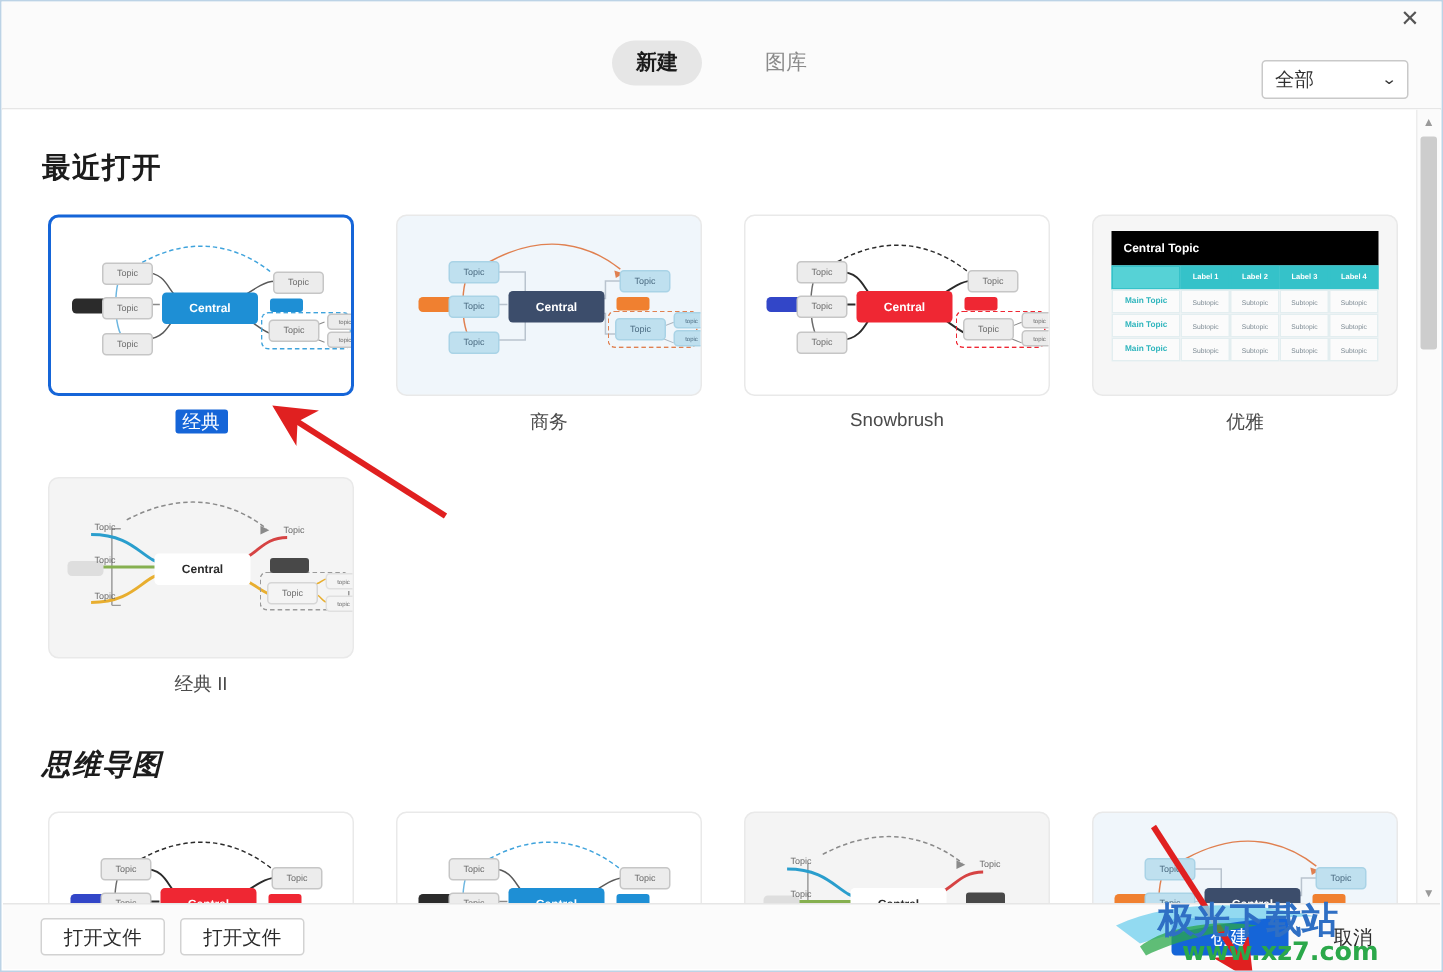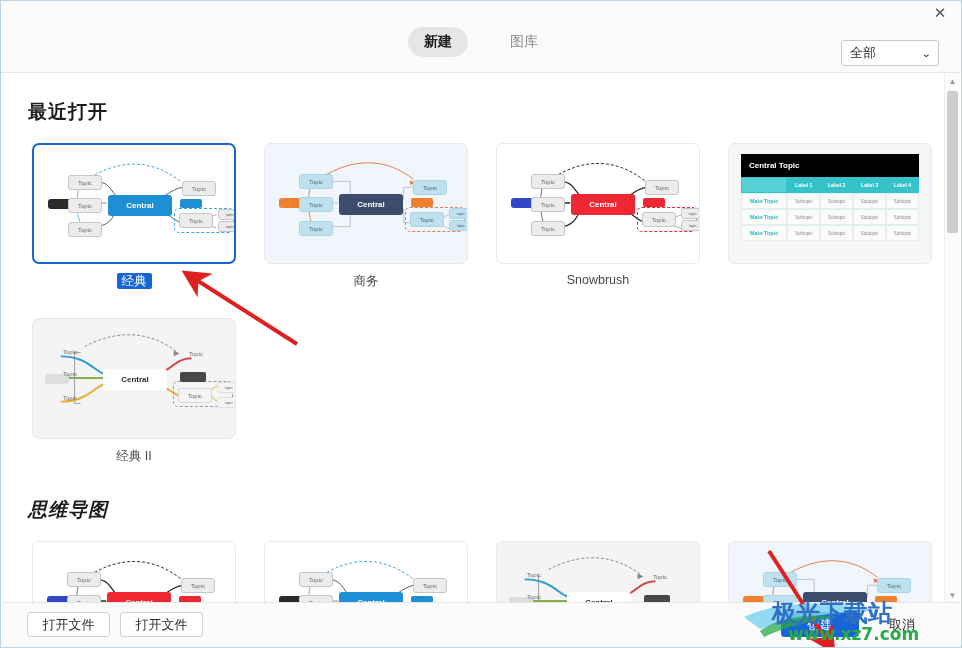--- a/index.html
+++ b/index.html
@@ -313,20 +313,21 @@
               </div>
               <div class="mx-row">
                 <div class="mx-cell rowhead">Main Topic</div>
                 <div class="mx-cell">Subtopic</div>
                 <div class="mx-cell">Subtopic</div>
                 <div class="mx-cell">Subtopic</div>
                 <div class="mx-cell">Subtopic</div>
               </div>
             </div>
           </div>
+          <div class="card-label"><span>优雅</span></div>
         </div>
 
         <div class="card">
           <div class="thumb th-classic2">
             <div class="mm">
               <svg viewBox="0 0 204 121" preserveAspectRatio="none">
                 <path d="M30 60 L38 60" stroke="#9a9a9a" stroke-width="1" fill="none"></path>
                 <path d="M42 34 L42 86" stroke="#9a9a9a" stroke-width="1" fill="none"></path>
                 <path d="M42 34 L48 34 M42 86 L48 86" stroke="#9a9a9a" stroke-width="1" fill="none"></path>
                 <path d="M28 38 C58 38 62 56 78 58" stroke="#2a9ecd" stroke-width="2" fill="none"></path>

